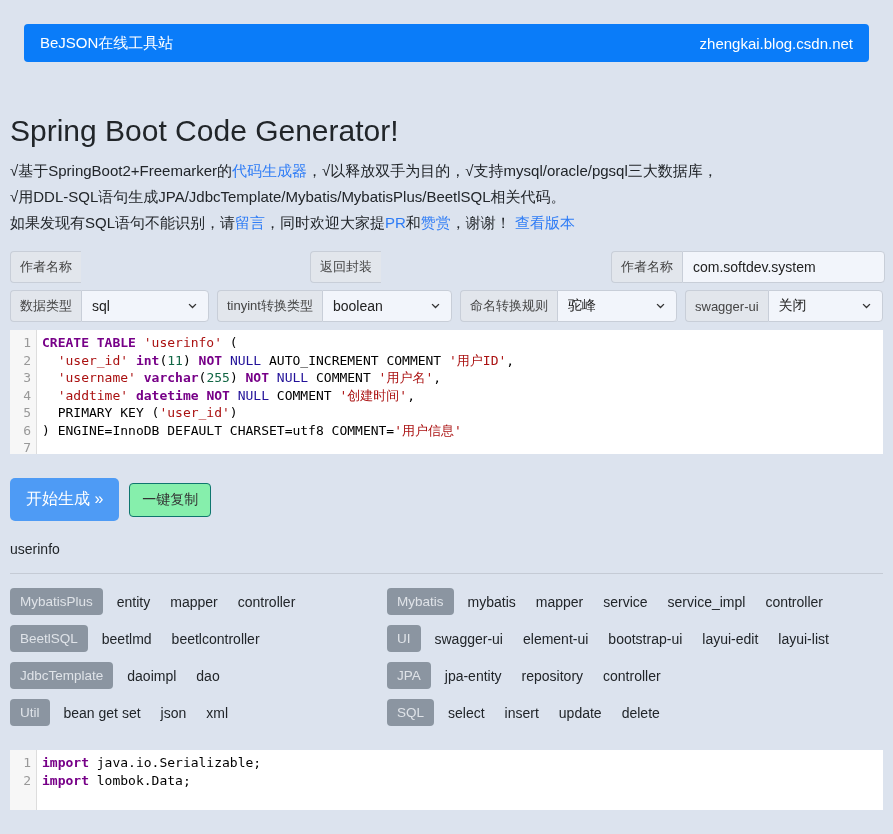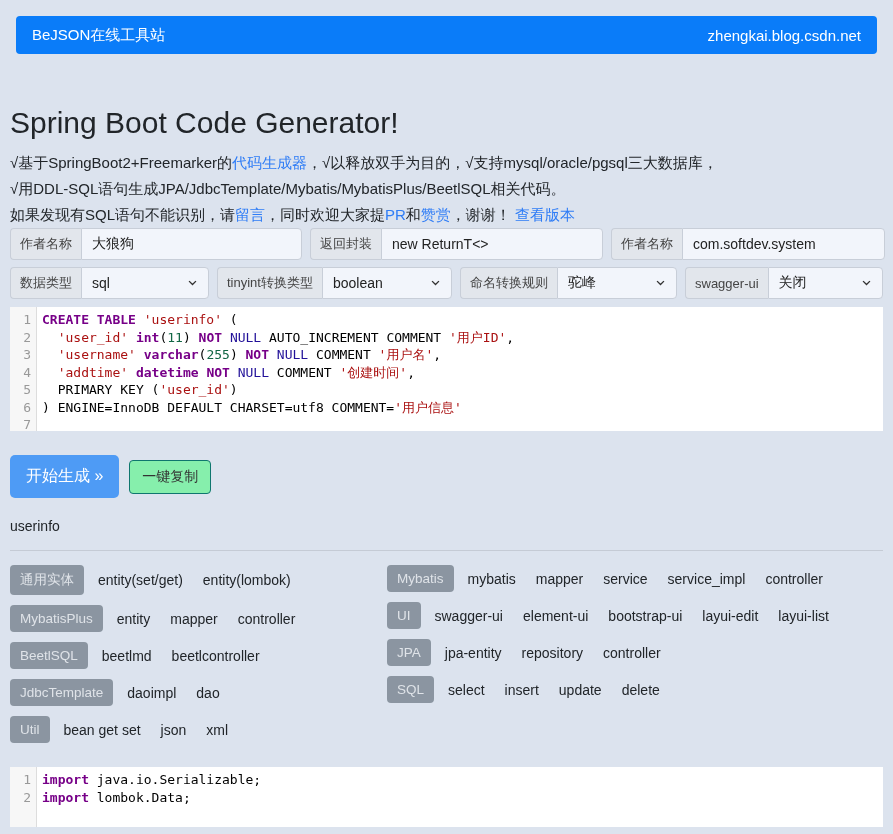--- a/index.html
+++ b/index.html
@@ -2,29 +2,29 @@
 <html><head>
 <meta charset="utf-8">
 <style>
   * { box-sizing: border-box; }
   body {
     width: 893px; height: 834px; margin: 0; overflow: hidden;
     background: #dce3ee; color: #212529;
     font-family: "Liberation Sans", sans-serif;
   }
   .navbar {
-    margin: 16px; height: 38px; background: #0a7cf9; border-radius: 4px;
+    margin: 24px; height: 38px; background: #0a7cf9; border-radius: 4px;
     display: flex; align-items: center; justify-content: space-between;
     padding: 0 16px; color: #fff; font-size: 15px; gap: 21px;
   }
   .container { padding: 0 10px; }
   .title { font-size: 30px; font-weight: 500; margin: 52px 0 10px; color: #212529; }
   .desc { font-size: 15px; line-height: 26px; }
   .desc .link { color: #2e7cf6; cursor: pointer; }
-  .form-row { display: flex; gap: 8px; }
+  .form-row { display: flex; gap: 8px; margin-top: 15px; }
   .form-row.second { margin-top: 7px; }
   .igroup { display: flex; }
   .w1 { flex: 0 0 292px; } .w2 { flex: 0 0 293px; } .w3 { flex: 1; }
   .v1 { flex: 0 0 199px; } .v2 { flex: 0 0 235px; } .v3 { flex: 0 0 217px; } .v4 { flex: 1; }
   .addon {
     background: #e2e6ec; border: 1px solid #c8ced8; border-right: 0;
     border-radius: 4px 0 0 4px; padding: 6px 9px; font-size: 13px; color: #444;
     white-space: nowrap; display: flex; align-items: center;
   }
   .igroup input {
@@ -81,25 +81,23 @@
   <div class="title">Spring Boot Code Generator!</div>
   <div class="desc">
       <div><span>√基于SpringBoot2+Freemarker的</span><span class="link">代码生成器</span><span>，√以释放双手为目的，√支持mysql/oracle/pgsql三大数据库，</span></div>
       <div><span>√用DDL-SQL语句生成JPA/JdbcTemplate/Mybatis/MybatisPlus/BeetlSQL相关代码。</span></div>
       <div><span>如果发现有SQL语句不能识别，请</span><span class="link">留言</span><span>，同时欢迎大家提</span><span class="link">PR</span><span>和</span><span class="link">赞赏</span><span>，谢谢！ </span><span class="link">查看版本</span></div>
     </div>
 
   <div class="form-row">
     <div class="igroup w1">
       <span class="addon">作者名称</span>
-      <input type="text" value="大狼狗" style="">
     </div>
     <div class="igroup w2">
       <span class="addon">返回封装</span>
-      <input type="text" value="new ReturnT&lt;&gt;" style="">
     </div>
     <div class="igroup w3">
       <span class="addon">作者名称</span>
       <input type="text" value="com.softdev.system" style="">
     </div>
   </div>
 
   <div class="form-row second">
     <div class="igroup v1">
       <span class="addon">数据类型</span>
@@ -157,27 +155,20 @@
     <button class="btn-copy">一键复制</button>
   </div>
 
   <div class="table-name">userinfo</div>
 
   <hr class="divider">
 
   <div class="tpl-grid">
     <div id="tpl-left">
         <div class="tpl-row">
-          <span class="tpl-badge">通用实体</span>
-          <div class="tpl-items">
-            <span class="tpl-item">entity(set/get)</span>
-            <span class="tpl-item">entity(lombok)</span>
-          </div>
-        </div>
-        <div class="tpl-row">
           <span class="tpl-badge">MybatisPlus</span>
           <div class="tpl-items">
             <span class="tpl-item">entity</span>
             <span class="tpl-item">mapper</span>
             <span class="tpl-item">controller</span>
           </div>
         </div>
         <div class="tpl-row">
           <span class="tpl-badge">BeetlSQL</span>
           <div class="tpl-items">

